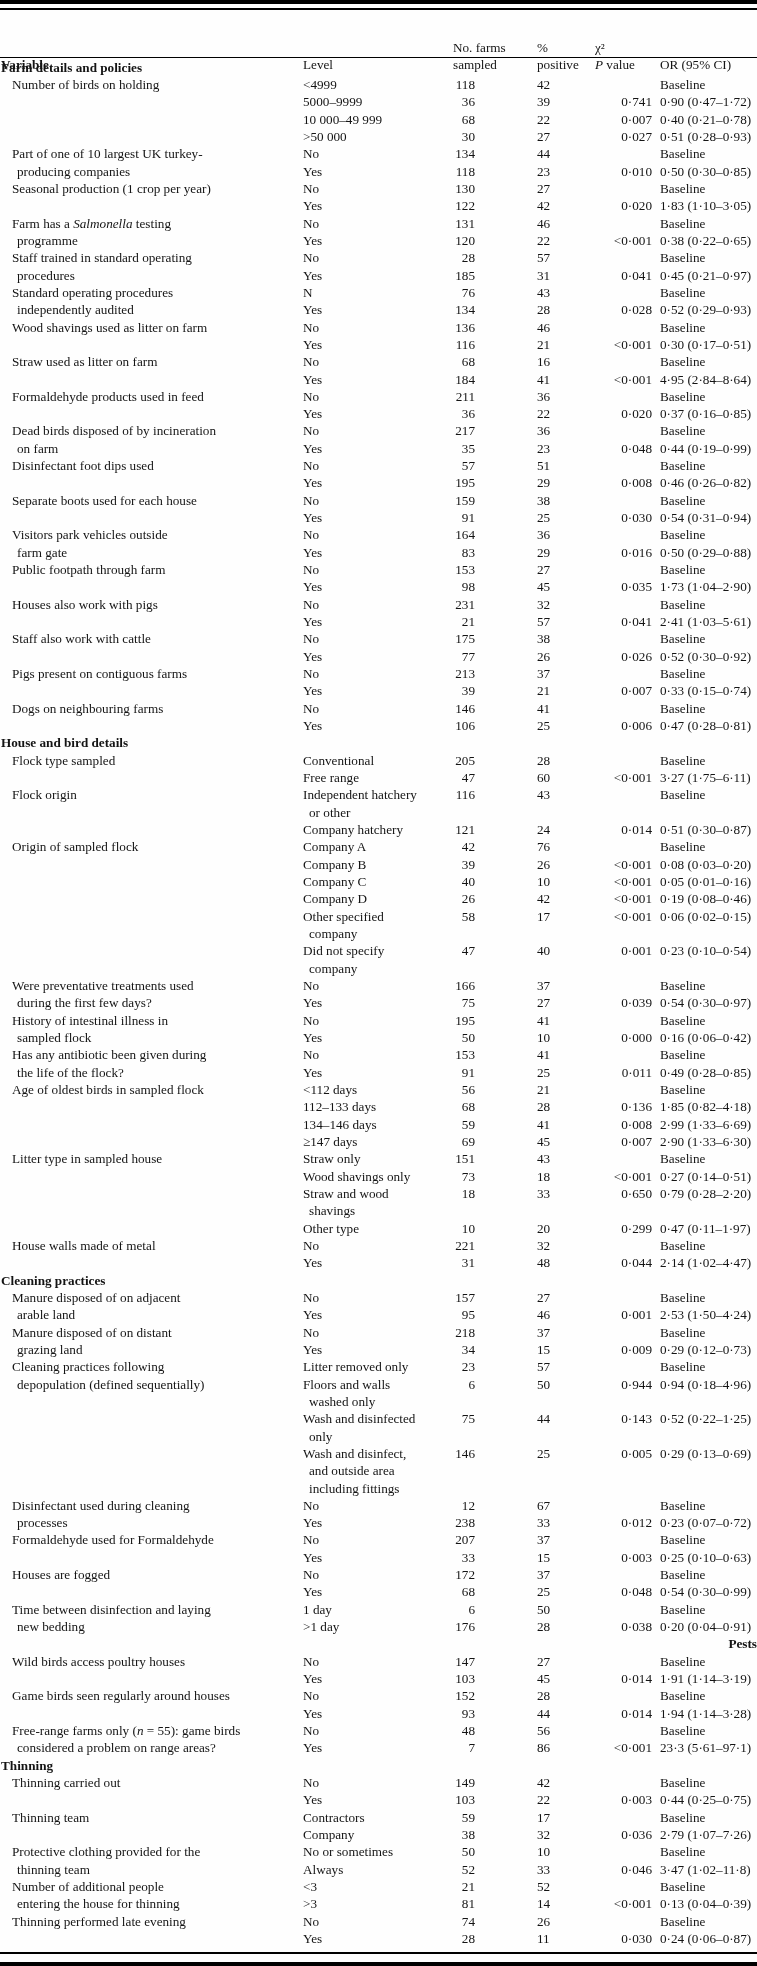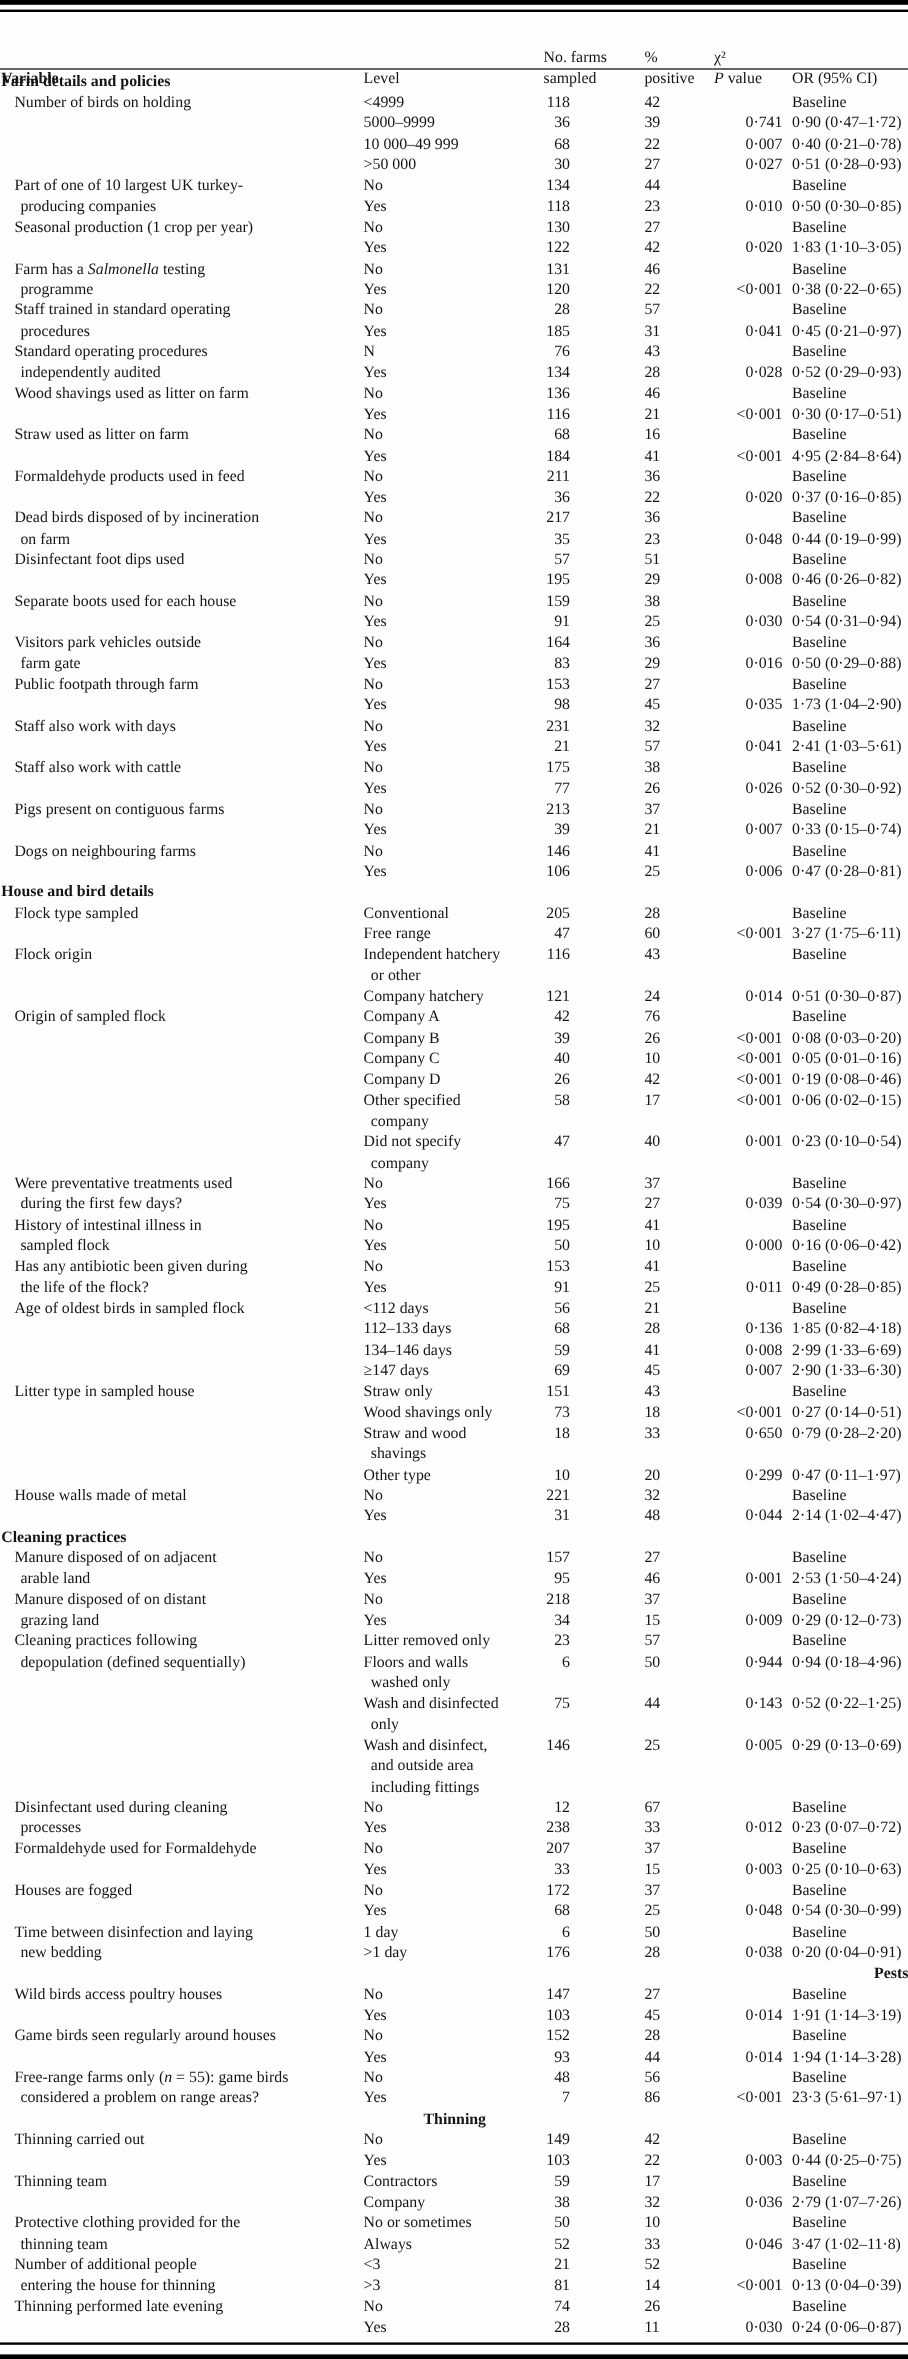--- a/index.html
+++ b/index.html
@@ -321,21 +321,21 @@
       </div>
       <div class="line">
         <div class="cell c-v"></div>
         <div class="cell c-l">Yes</div>
         <div class="cell c-n">98</div>
         <div class="cell c-pos">45</div>
         <div class="cell c-chi">0·035</div>
         <div class="cell c-or">1·73 (1·04–2·90)</div>
       </div>
       <div class="line">
-        <div class="cell c-v">Staff also work with days</div>
+        <div class="cell c-v">Houses also work with pigs</div>
         <div class="cell c-l">No</div>
         <div class="cell c-n">231</div>
         <div class="cell c-pos">32</div>
         <div class="cell c-chi"></div>
         <div class="cell c-or">Baseline</div>
       </div>
       <div class="line">
         <div class="cell c-v"></div>
         <div class="cell c-l">Yes</div>
         <div class="cell c-n">21</div>
@@ -842,21 +842,21 @@
       </div>
       <div class="line">
         <div class="cell c-v cont">considered a problem on range areas?</div>
         <div class="cell c-l">Yes</div>
         <div class="cell c-n">7</div>
         <div class="cell c-pos">86</div>
         <div class="cell c-chi">&lt;0·001</div>
         <div class="cell c-or">23·3 (5·61–97·1)</div>
       </div>
       <div class="line">
-        <div class="cell c-v sec" style="grid-column: 1 / -1; text-align: center;">Thinning</div>
+        <div class="cell c-v sec" style="grid-column: 1 / -1;">Thinning</div>
       </div>
       <div class="line">
         <div class="cell c-v">Thinning carried out</div>
         <div class="cell c-l">No</div>
         <div class="cell c-n">149</div>
         <div class="cell c-pos">42</div>
         <div class="cell c-chi"></div>
         <div class="cell c-or">Baseline</div>
       </div>
       <div class="line">

